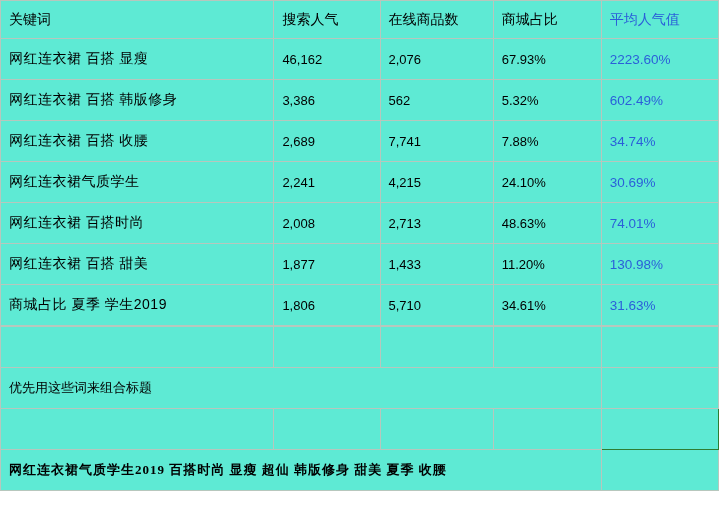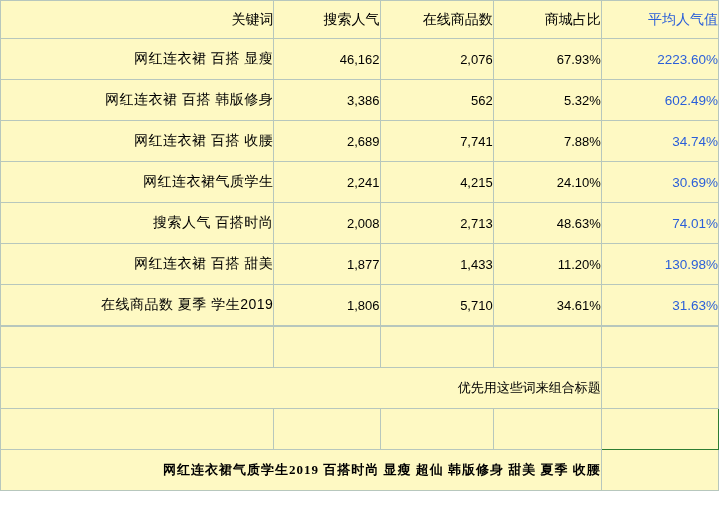--- a/index.html
+++ b/index.html
@@ -20,27 +20,27 @@
     height: 525px;
     box-sizing: border-box;
   }
   table.grid {
     border-collapse: collapse;
     table-layout: fixed;
     width: 719px;
   }
   table.grid td {
     border: 1px solid #b7c7bd;
-    padding: 0;
+    padding: 8px;
     vertical-align: middle;
-    text-align: right;
+    text-align: left;
     font-size: 13px;
     height: 41px;
     box-sizing: border-box;
-    background: #fef9c3;
+    background: #5eead4;
   }
   
   col.c-kw { width: 273px; }
   col.c-pop { width: 106px; }
   col.c-items { width: 113px; }
   col.c-share { width: 108px; }
   col.c-avg { width: 117px; }
 
   
   .data-table td {
@@ -137,35 +137,35 @@
         <td class="avgval">34.74%</td>
       </tr>
       <tr>
         <td class="kw">网红连衣裙气质学生</td>
         <td class="num">2,241</td>
         <td class="num">4,215</td>
         <td class="num">24.10%</td>
         <td class="avgval">30.69%</td>
       </tr>
       <tr>
-        <td class="kw">搜索人气  百搭时尚</td>
+        <td class="kw">网红连衣裙  百搭时尚</td>
         <td class="num">2,008</td>
         <td class="num">2,713</td>
         <td class="num">48.63%</td>
         <td class="avgval">74.01%</td>
       </tr>
       <tr>
         <td class="kw">网红连衣裙  百搭  甜美</td>
         <td class="num">1,877</td>
         <td class="num">1,433</td>
         <td class="num">11.20%</td>
         <td class="avgval">130.98%</td>
       </tr>
       <tr>
-        <td class="kw">在线商品数  夏季  学生2019</td>
+        <td class="kw">商城占比  夏季  学生2019</td>
         <td class="num">1,806</td>
         <td class="num">5,710</td>
         <td class="num">34.61%</td>
         <td class="avgval">31.63%</td>
       </tr>
     </tbody>
   </table>
 
   <table class="grid lower">
     <colgroup>

